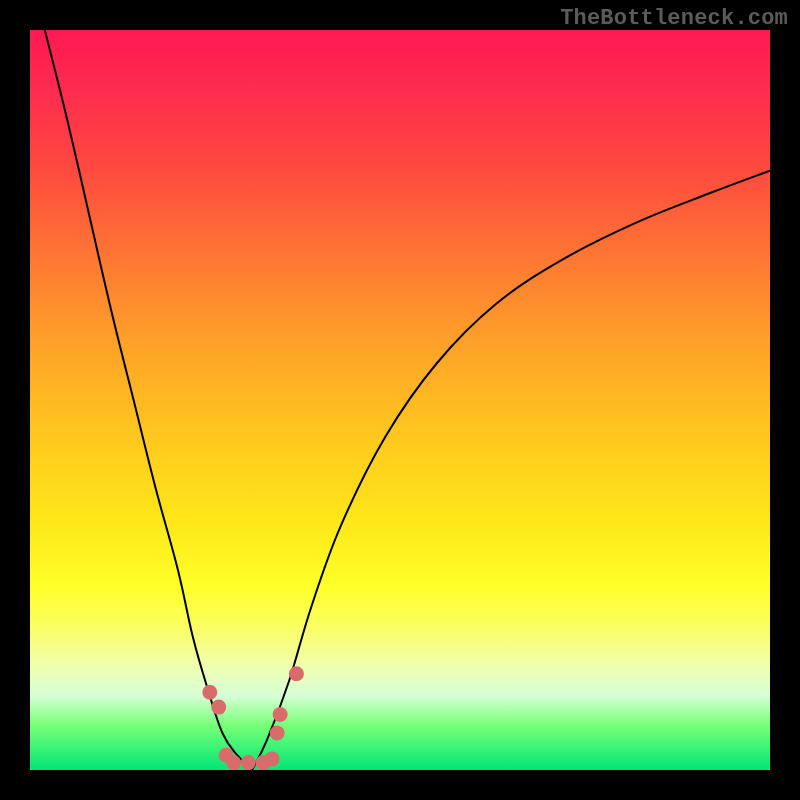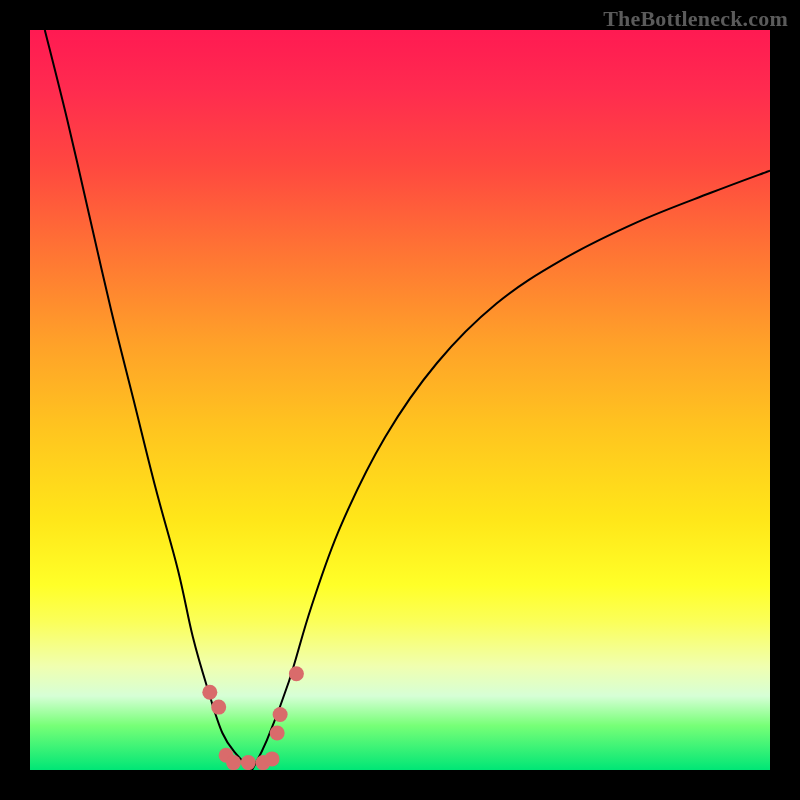--- a/index.html
+++ b/index.html
@@ -28,21 +28,21 @@
       #fbff5a 80%,
       #f0ffb0 86%,
       #d6ffd6 90%,
       #77ff77 94%,
       #00e676 100%);
   }
   .watermark {
     position: absolute;
     top: 6px;
     right: 12px;
-    font-family: Liberation Serif, serif;
+    font-family: Liberation Mono, monospace;
     font-size: 22px;
     font-weight: 600;
     color: #5b5b5b;
     letter-spacing: 0.2px;
   }
   svg.curves {
     position: absolute;
     left: 0; top: 0;
     width: 740px; height: 740px;
   }

